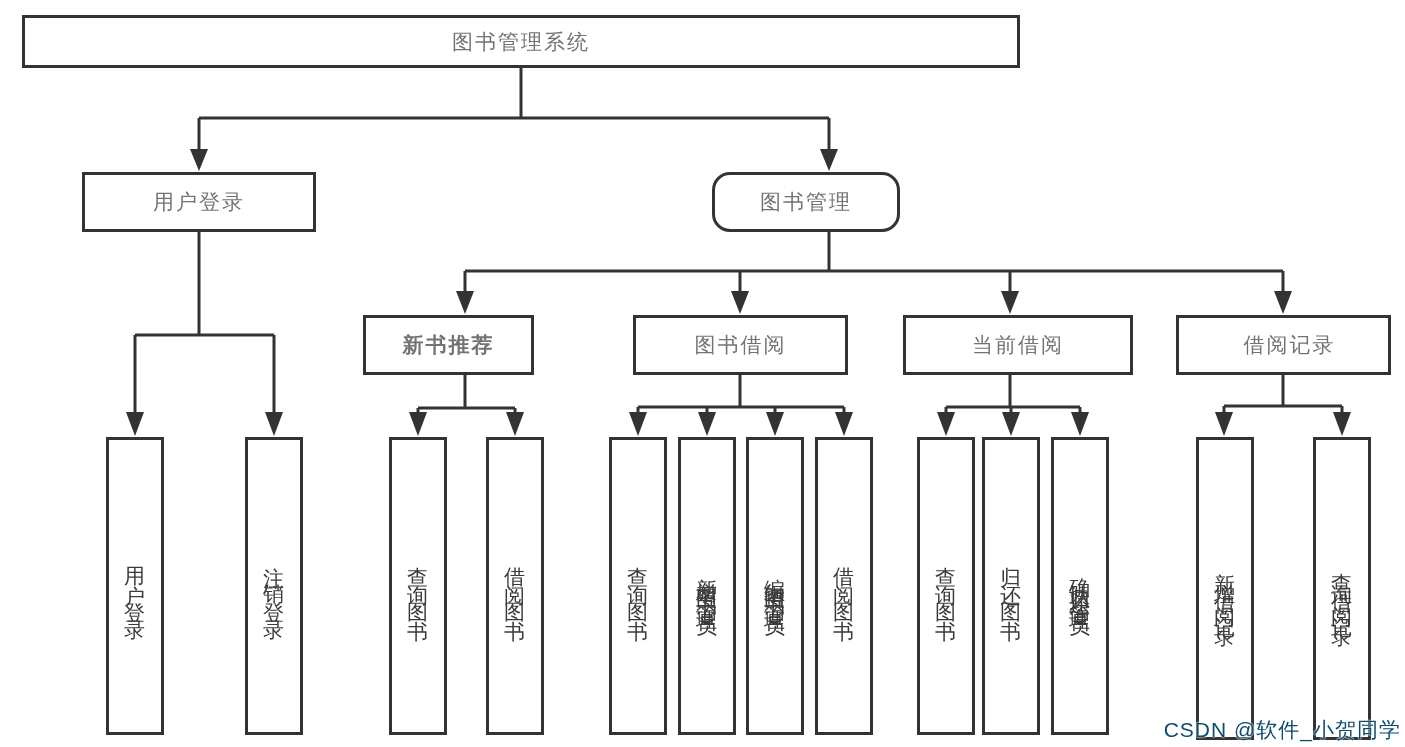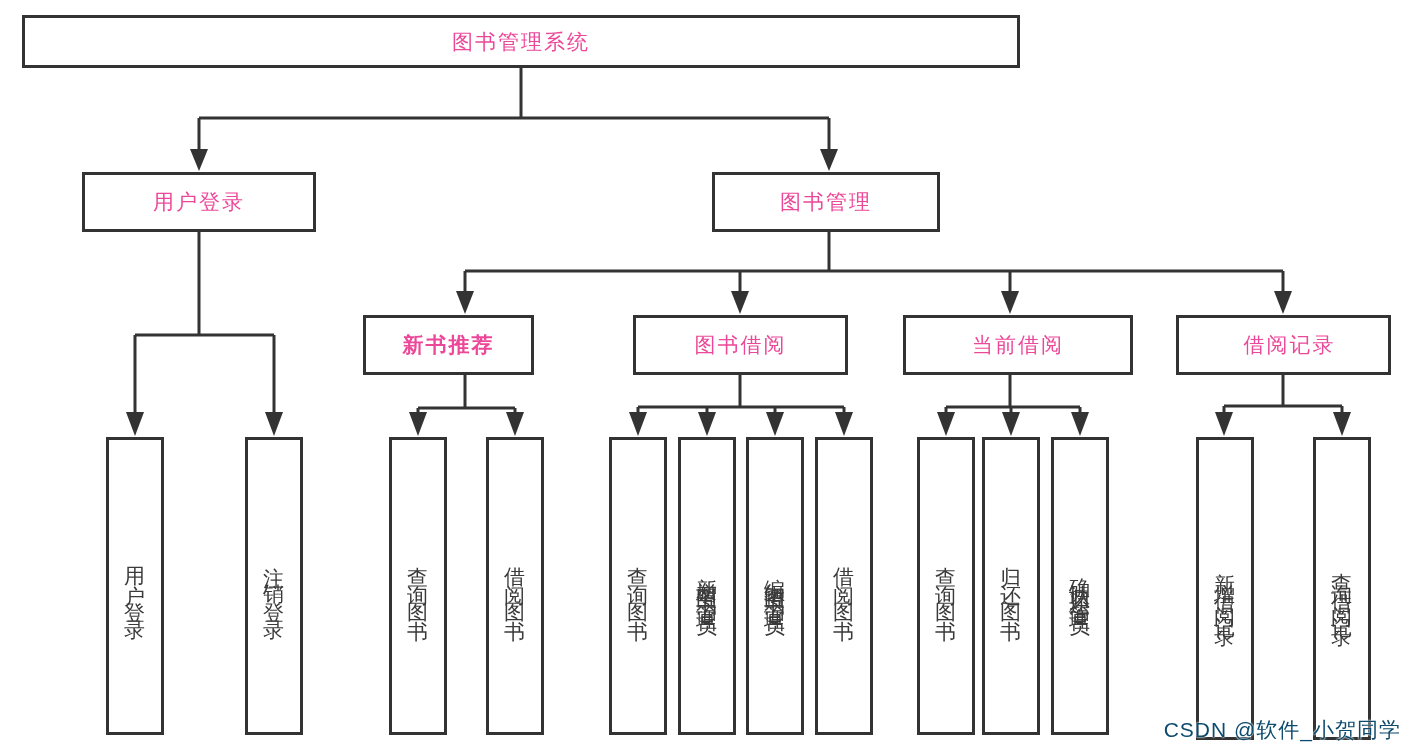--- a/index.html
+++ b/index.html
@@ -8,21 +8,21 @@
     width:1405px;height:747px;
     background:#ffffff;
     font-family:"Liberation Sans",sans-serif;
     overflow:hidden;
   }
   #wires{position:absolute;left:0;top:0;width:1405px;height:747px;}
   .hnode{
     position:absolute;box-sizing:border-box;
     border:3px solid #333333;background:#ffffff;
     display:flex;align-items:center;justify-content:center;
-    font-size:21px;color:#ec4899;letter-spacing:2px;
+    font-size:21px;color:#737373;letter-spacing:2px;
     white-space:nowrap;
   }
   .leaf{
     position:absolute;box-sizing:border-box;
     width:58px;height:298px;top:437px;
     border:3px solid #333333;background:#ffffff;
     display:flex;align-items:center;justify-content:center;
     writing-mode:vertical-rl;text-orientation:mixed;
     font-size:21px;color:#3a3a3a;line-height:1;
   }
@@ -31,21 +31,21 @@
   .sp-tight{letter-spacing:0.26em;}
   #watermark{
     position:absolute;right:4px;top:716px;
     font-size:21px;color:#0c4a6e;
     text-shadow:0 0 2px #ffffff,0 0 2px #ffffff;
     letter-spacing:1px;white-space:nowrap;
   }
   
   #n-root{left:22px;top:15px;width:998px;height:53px;}
   #n-user-login{left:82px;top:172px;width:234px;height:60px;}
-  #n-book-mgmt{left:712px;top:172px;width:228px;height:60px;}
+  #n-book-mgmt{left:712px;top:172px;width:188px;height:60px;border-radius:18px;}
   #n-new-books{left:363px;top:315px;width:171px;height:60px;font-weight:bold;}
   #n-book-borrow{left:633px;top:315px;width:215px;height:60px;}
   #n-current-borrow{left:903px;top:315px;width:230px;height:60px;}
   #n-borrow-records{left:1176px;top:315px;width:215px;height:60px;padding-left:12px;}
   #l1{left:106px;} #l2{left:245px;}
   #l3{left:389px;} #l4{left:486px;}
   #l5{left:609px;} #l6{left:678px;} #l7{left:746px;} #l8{left:815px;}
   #l9{left:917px;} #l10{left:982px;} #l11{left:1051px;}
   #l12{left:1196px;height:303px;} #l13{left:1313px;height:303px;}
 </style>

